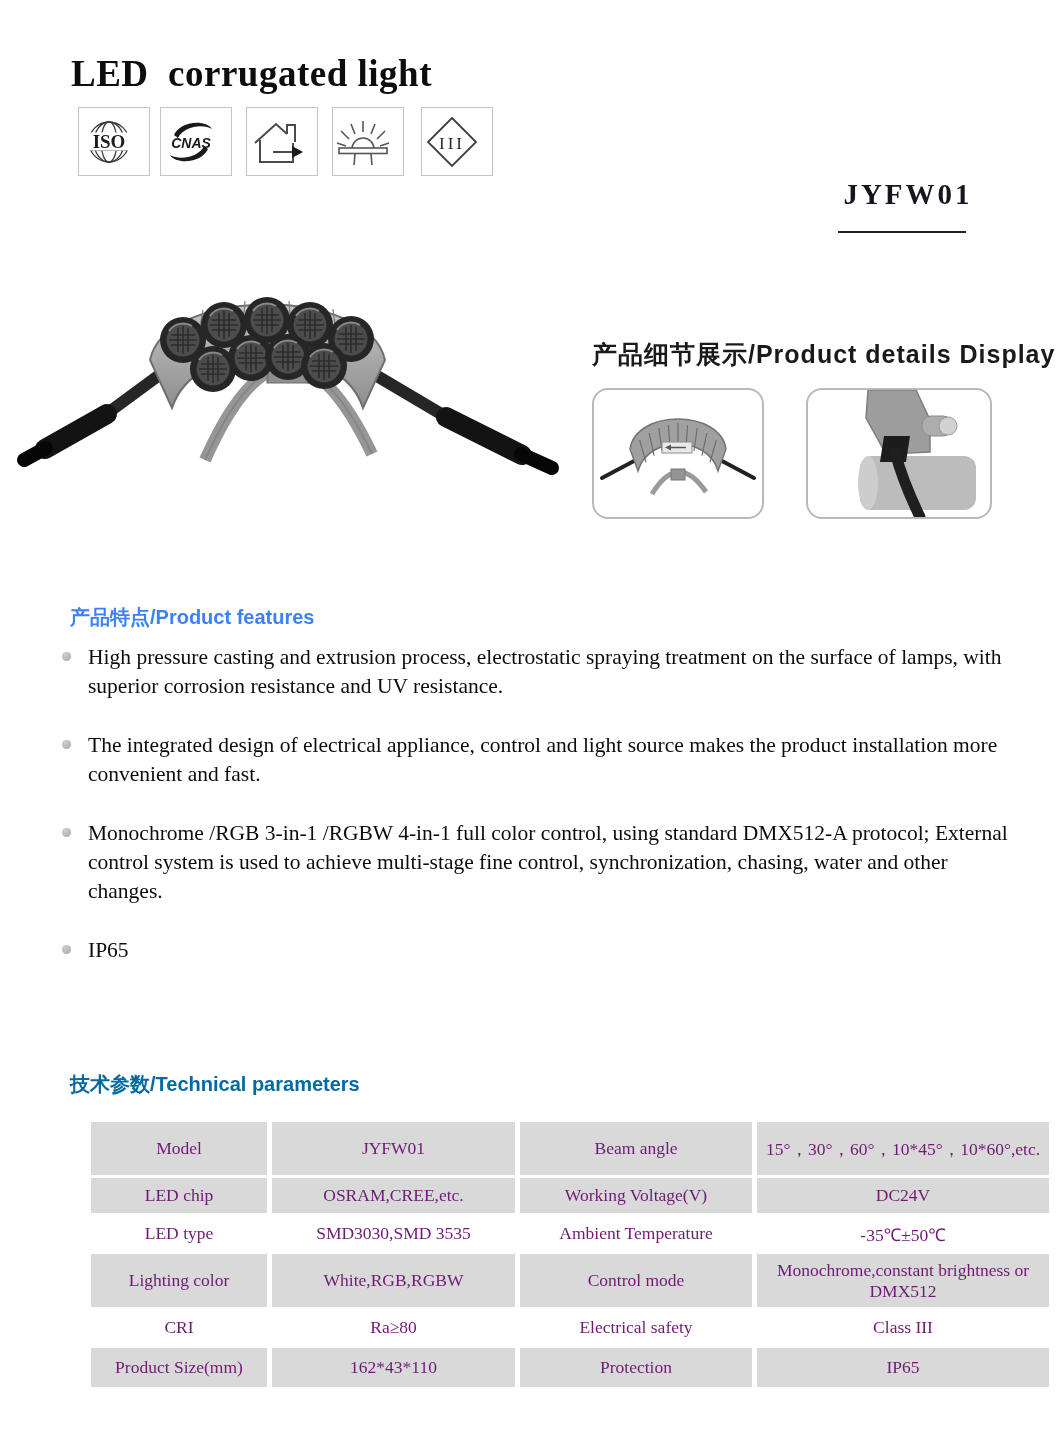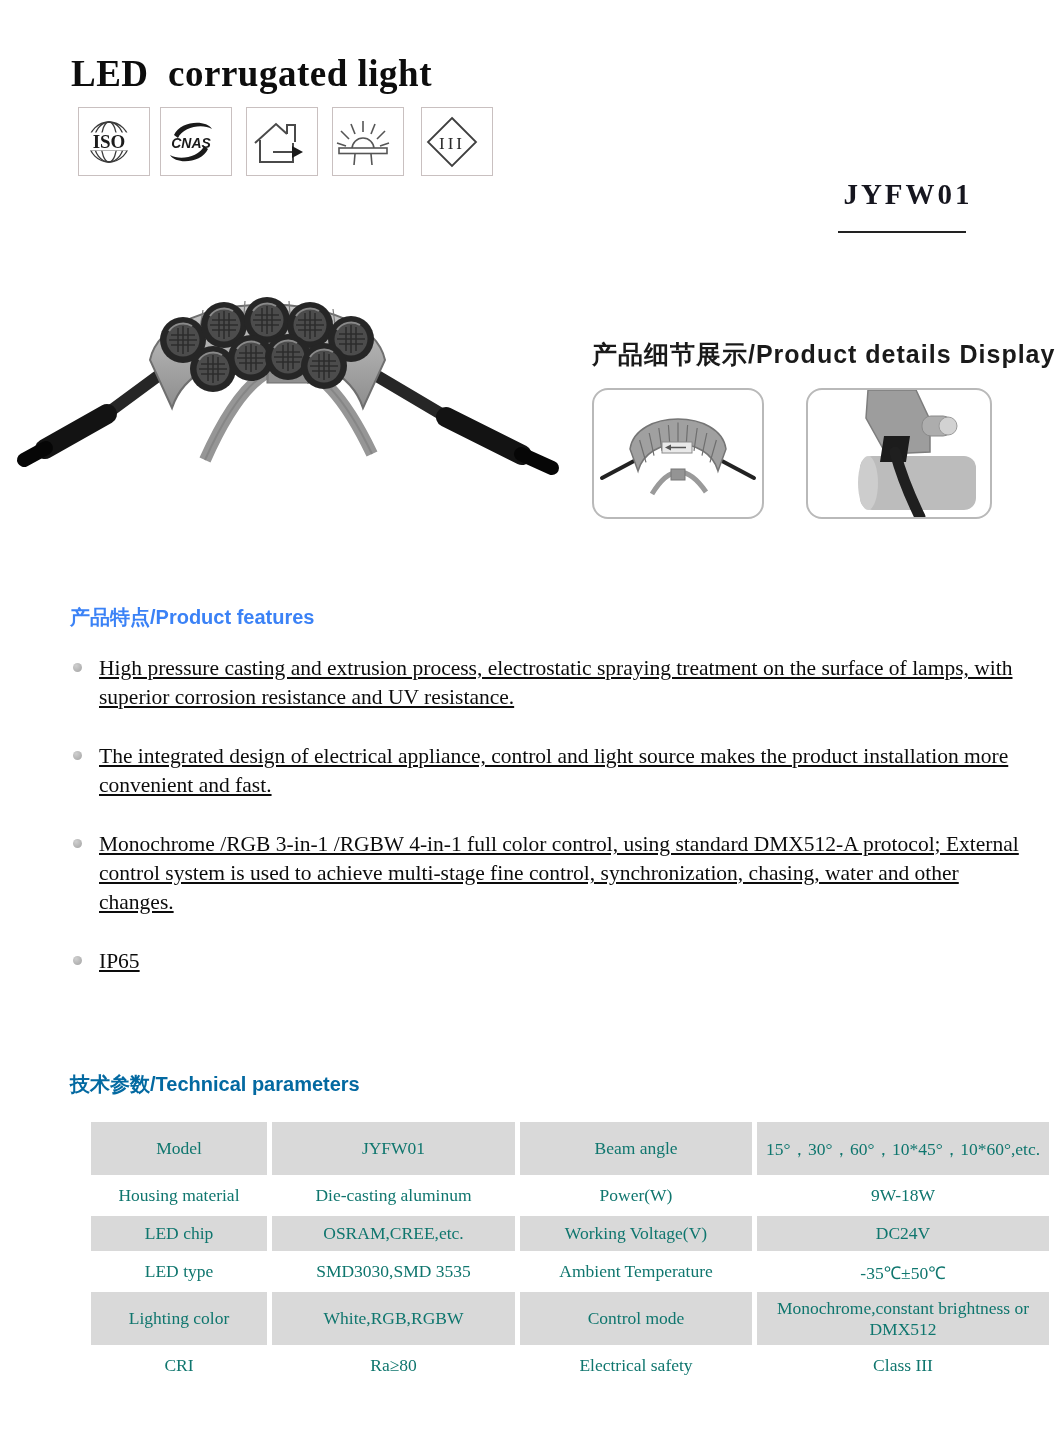--- a/index.html
+++ b/index.html
@@ -23,32 +23,32 @@
   .details-heading{position:absolute;left:592px;top:338px;font-family:"Liberation Sans", sans-serif;
          font-size:25px;font-weight:bold;letter-spacing:1px;color:#1a1a1a;}
   .detail-box{position:absolute;top:388px;height:127px;border:2px solid #b9b9b9;border-radius:16px;
          background:#fff;overflow:hidden;}
   .detail-box-1{left:592px;width:168px;}
   .detail-box-2{left:806px;width:182px;}
   .detail-box svg{width:100%;height:100%;display:block;}
 
   .features-heading{position:absolute;left:70px;top:604px;font-family:"Liberation Sans", sans-serif;
          font-size:20px;font-weight:bold;color:#3b82f6;}
-  .features{position:absolute;left:60px;top:643px;width:956px;margin:11px;padding:0;list-style:none;
-         font-size:21.5px;line-height:29px;color:#0c0c0c;text-decoration:underline;}
+  .features{position:absolute;left:60px;top:643px;width:956px;margin:0;padding:0;list-style:none;
+         font-size:21.5px;line-height:29px;color:#0c0c0c;}
   .features li{position:relative;padding-left:28px;margin-bottom:30px;}
   .features .bullet{position:absolute;left:2px;top:9px;width:9px;height:9px;border-radius:50%;
          background:radial-gradient(circle at 35% 30%, #cfcfcf, #a3a3a3);}
 
   .params-heading{position:absolute;left:70px;top:1071px;font-family:"Liberation Sans", sans-serif;
          font-size:20px;font-weight:bold;color:#0369a1;}
 
   table.params{position:absolute;left:86px;top:1119px;width:958px;table-layout:fixed;
          border-collapse:separate;border-spacing:5px 3px;font-family:"Liberation Serif", serif;
-         font-size:17.5px;color:#0f766e;}
+         font-size:17.5px;color:#701a75;}
   table.params td{text-align:center;vertical-align:middle;padding:2px 8px;height:31px;background:#fff;}
   table.params tr.shaded td{background:#d9d9d9;}
   table.params tr.tall td{height:49px;}
   table.params tr.mid td{height:35px;}
 </style>
 </head>
 <body>
 
 <div class="page">
 
@@ -223,26 +223,20 @@
         <col style="width:232px">
         <col style="width:292px">
     </colgroup>
     <tbody>
       <tr class="shaded tall">
         <td>Model</td>
         <td>JYFW01</td>
         <td>Beam angle</td>
         <td>15°，30°，60°，10*45°，10*60°,etc.</td>
       </tr>
-      <tr>
-        <td>Housing material</td>
-        <td>Die-casting aluminum</td>
-        <td>Power(W)</td>
-        <td>9W-18W</td>
-      </tr>
       <tr class="shaded">
         <td>LED chip</td>
         <td>OSRAM,CREE,etc.</td>
         <td>Working Voltage(V)</td>
         <td>DC24V</td>
       </tr>
       <tr>
         <td>LED type</td>
         <td>SMD3030,SMD 3535</td>
         <td>Ambient Temperature</td>
@@ -253,16 +247,22 @@
         <td>White,RGB,RGBW</td>
         <td>Control mode</td>
         <td>Monochrome,constant brightness or DMX512</td>
       </tr>
       <tr>
         <td>CRI</td>
         <td>Ra≥80</td>
         <td>Electrical safety</td>
         <td>Class III</td>
       </tr>
+      <tr class="shaded mid">
+        <td>Product Size(mm)</td>
+        <td>162*43*110</td>
+        <td>Protection</td>
+        <td>IP65</td>
+      </tr>
     </tbody>
   </table>
 
 </div>
 
 </body></html>

